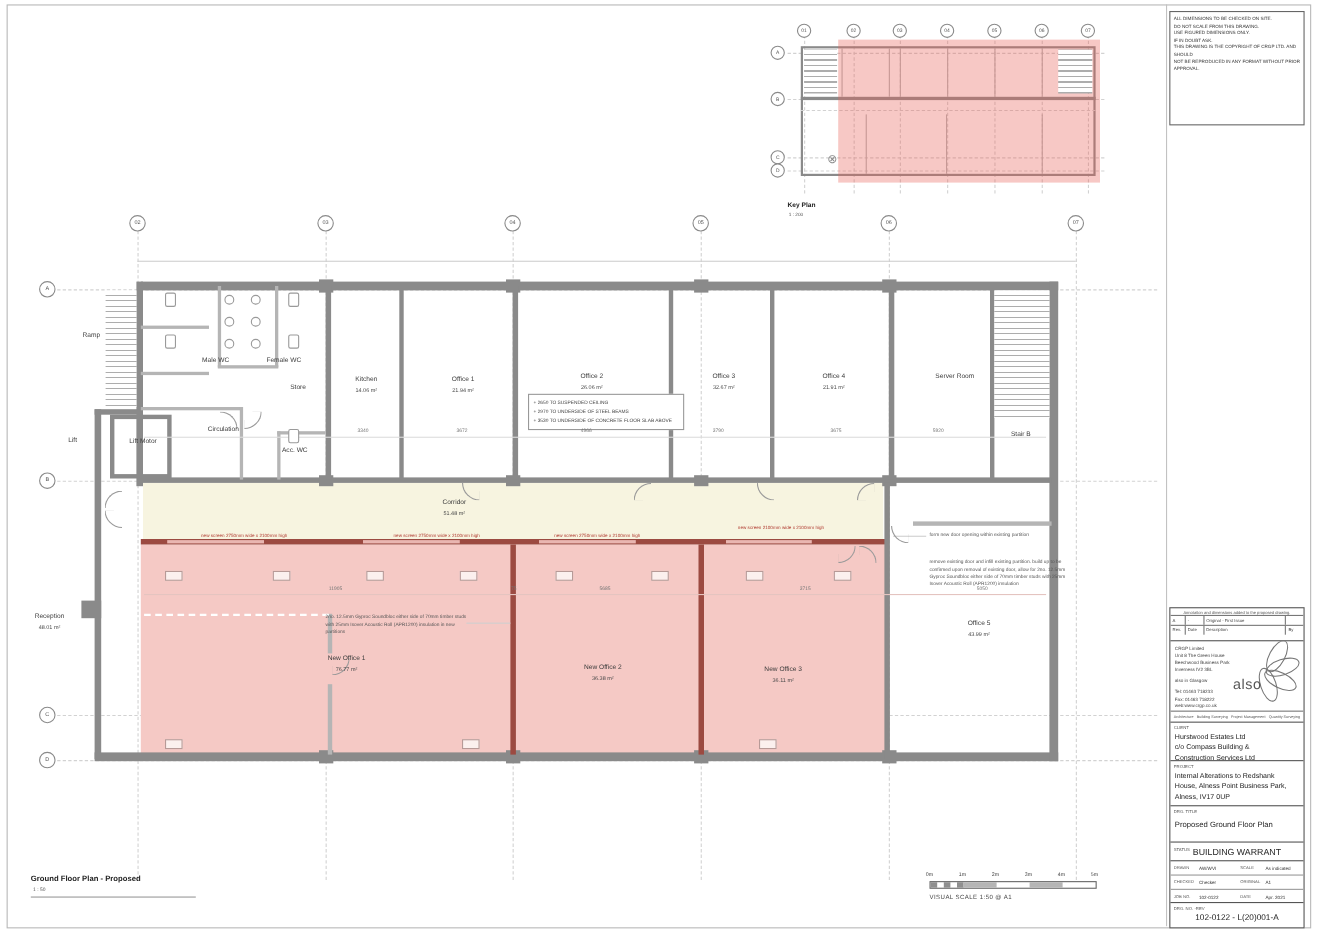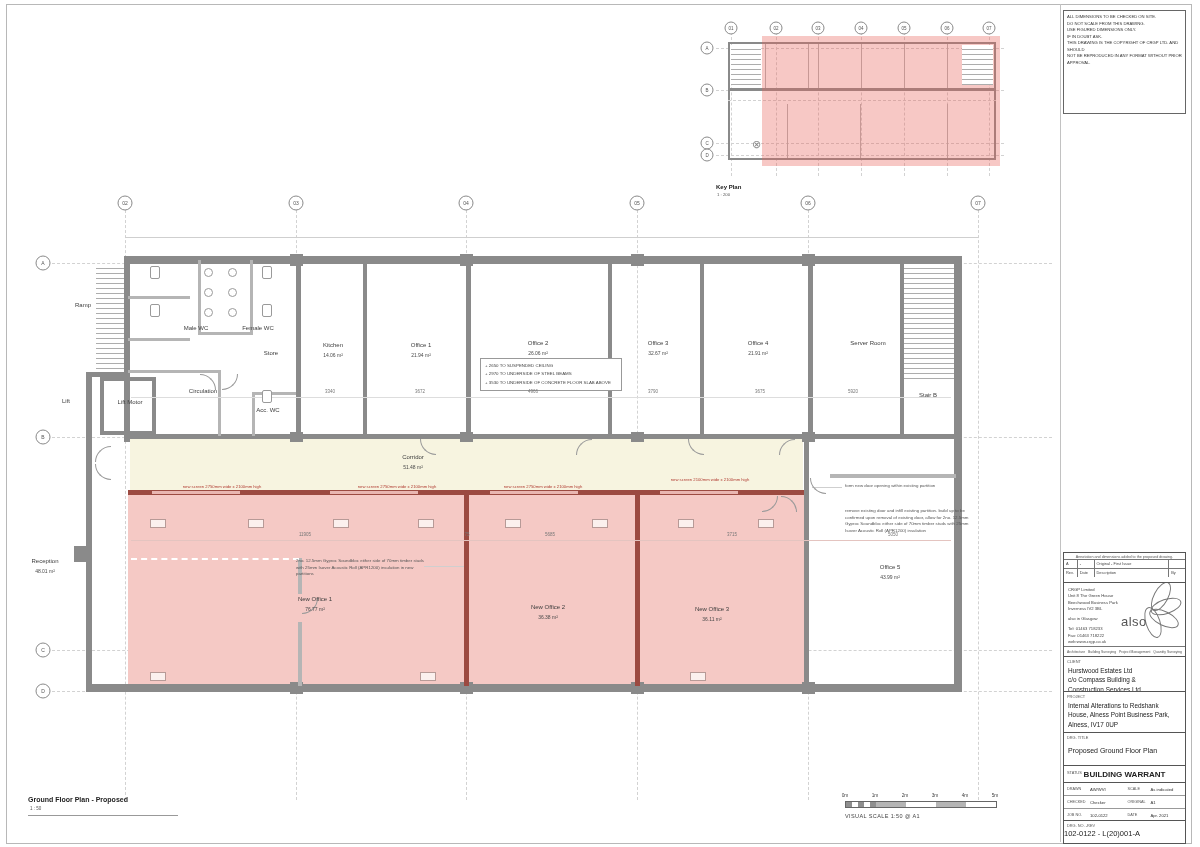--- a/index.html
+++ b/index.html
@@ -433,21 +433,21 @@
       <div>House, Alness Point Business Park,</div>
       <div>Alness, IV17 0UP</div>
     </div>
   </div>
   <div class="tb-sec" style="height:33px">
     <div class="tb-lbl">DRG. TITLE</div>
     <div class="bigtxt" style="font-size:7px;padding-top:6px">Proposed Ground Floor Plan</div>
   </div>
   <div class="tb-sec" style="height:17px">
     <span class="tb-lbl" style="position:absolute;left:0;top:2px">STATUS</span>
-    <div style="font-size:8px;font-weight:bold;color:#222;text-align:center;padding-top:4px">BUILDING WARRANT</div>
+    <div style="font-size:8px;font-weight:normal;color:#222;text-align:center;padding-top:4px">BUILDING WARRANT</div>
   </div>
   <div class="tb-sec" style="height:38px">
     <div class="fieldgrid">
       <div class="frow">
         <span class="flbl">DRAWN</span>
           <span class="fval">AW/WVI</span>
         <span class="flbl">SCALE</span>
           <span class="fval">As indicated</span>
       </div>
       <div class="frow">
@@ -459,15 +459,15 @@
       <div class="frow">
         <span class="flbl">JOB NO.</span>
           <span class="fval">102-0122</span>
         <span class="flbl">DATE</span>
           <span class="fval">Apr. 2021</span>
       </div>
     </div>
   </div>
   <div class="tb-sec" style="height:22px;border-bottom:none">
     <div class="tb-lbl">DRG. NO. -REV</div>
-    <div style="font-size:7.5px;color:#222;padding-top:1px">102-0122 - L(20)001-A</div>
+    <div style="font-size:7.5px;color:#222;text-align:center;padding-top:1px">102-0122 - L(20)001-A</div>
   </div>
 </div>
 
 </body></html>

